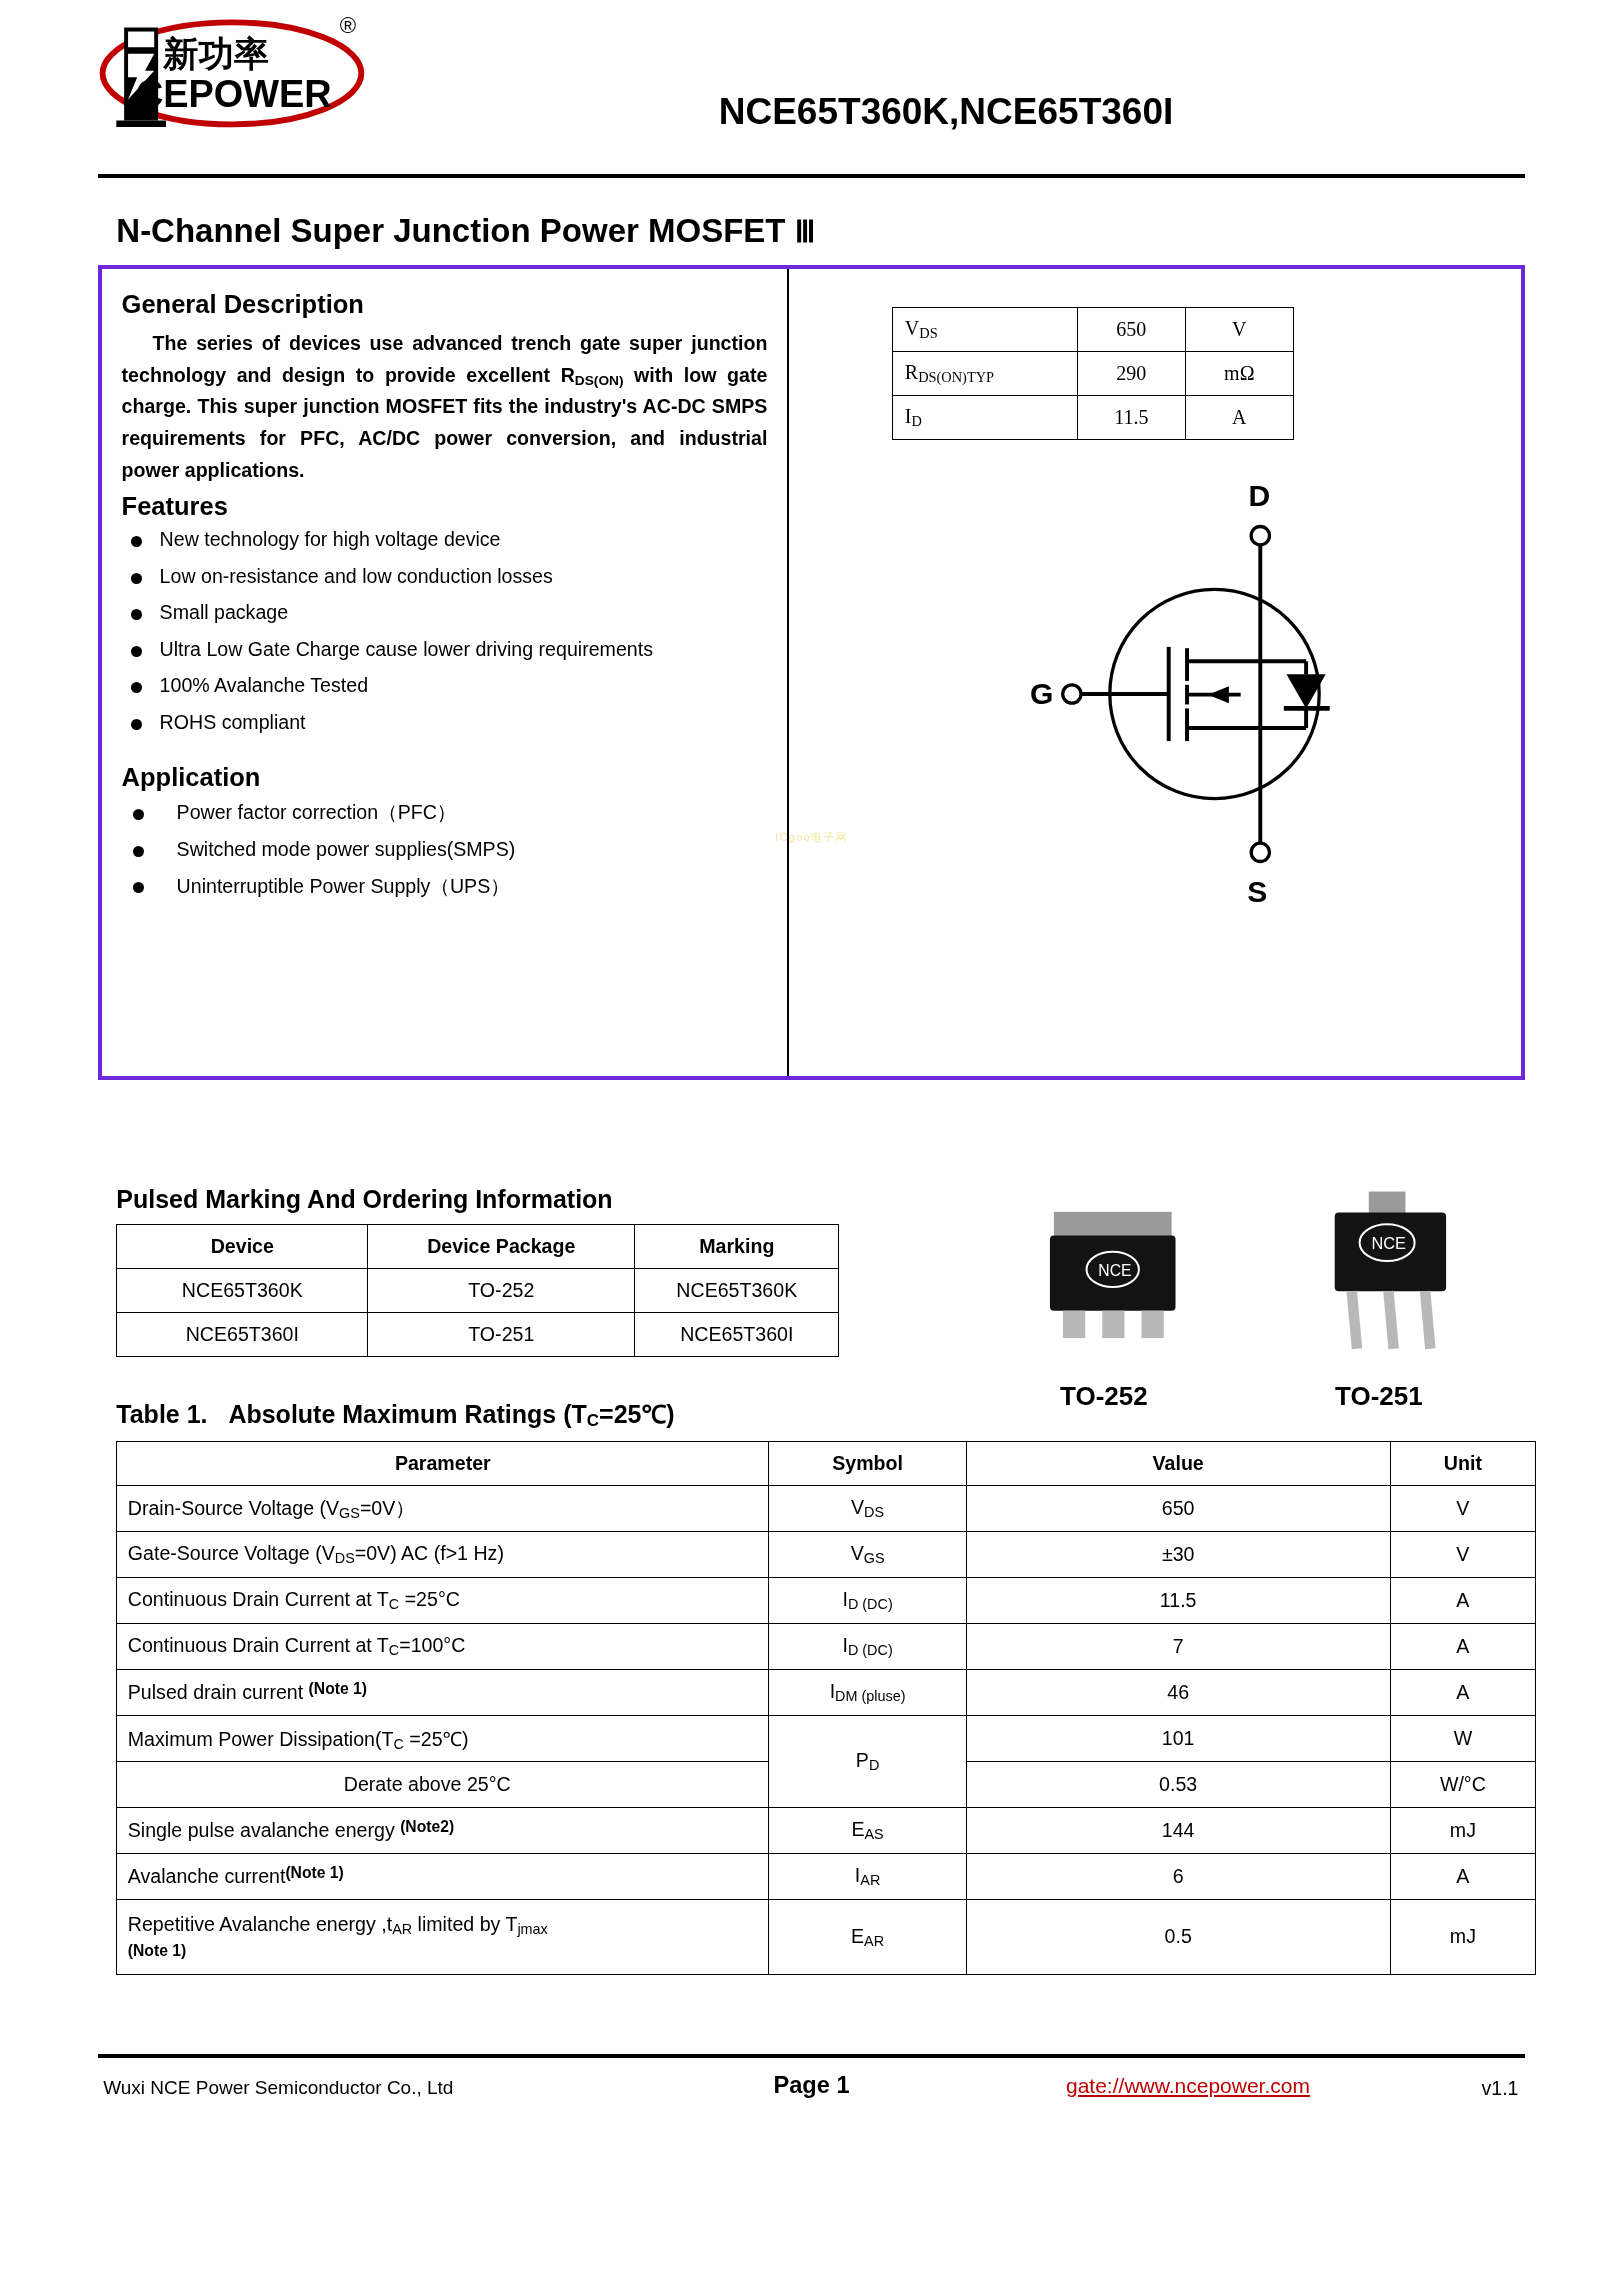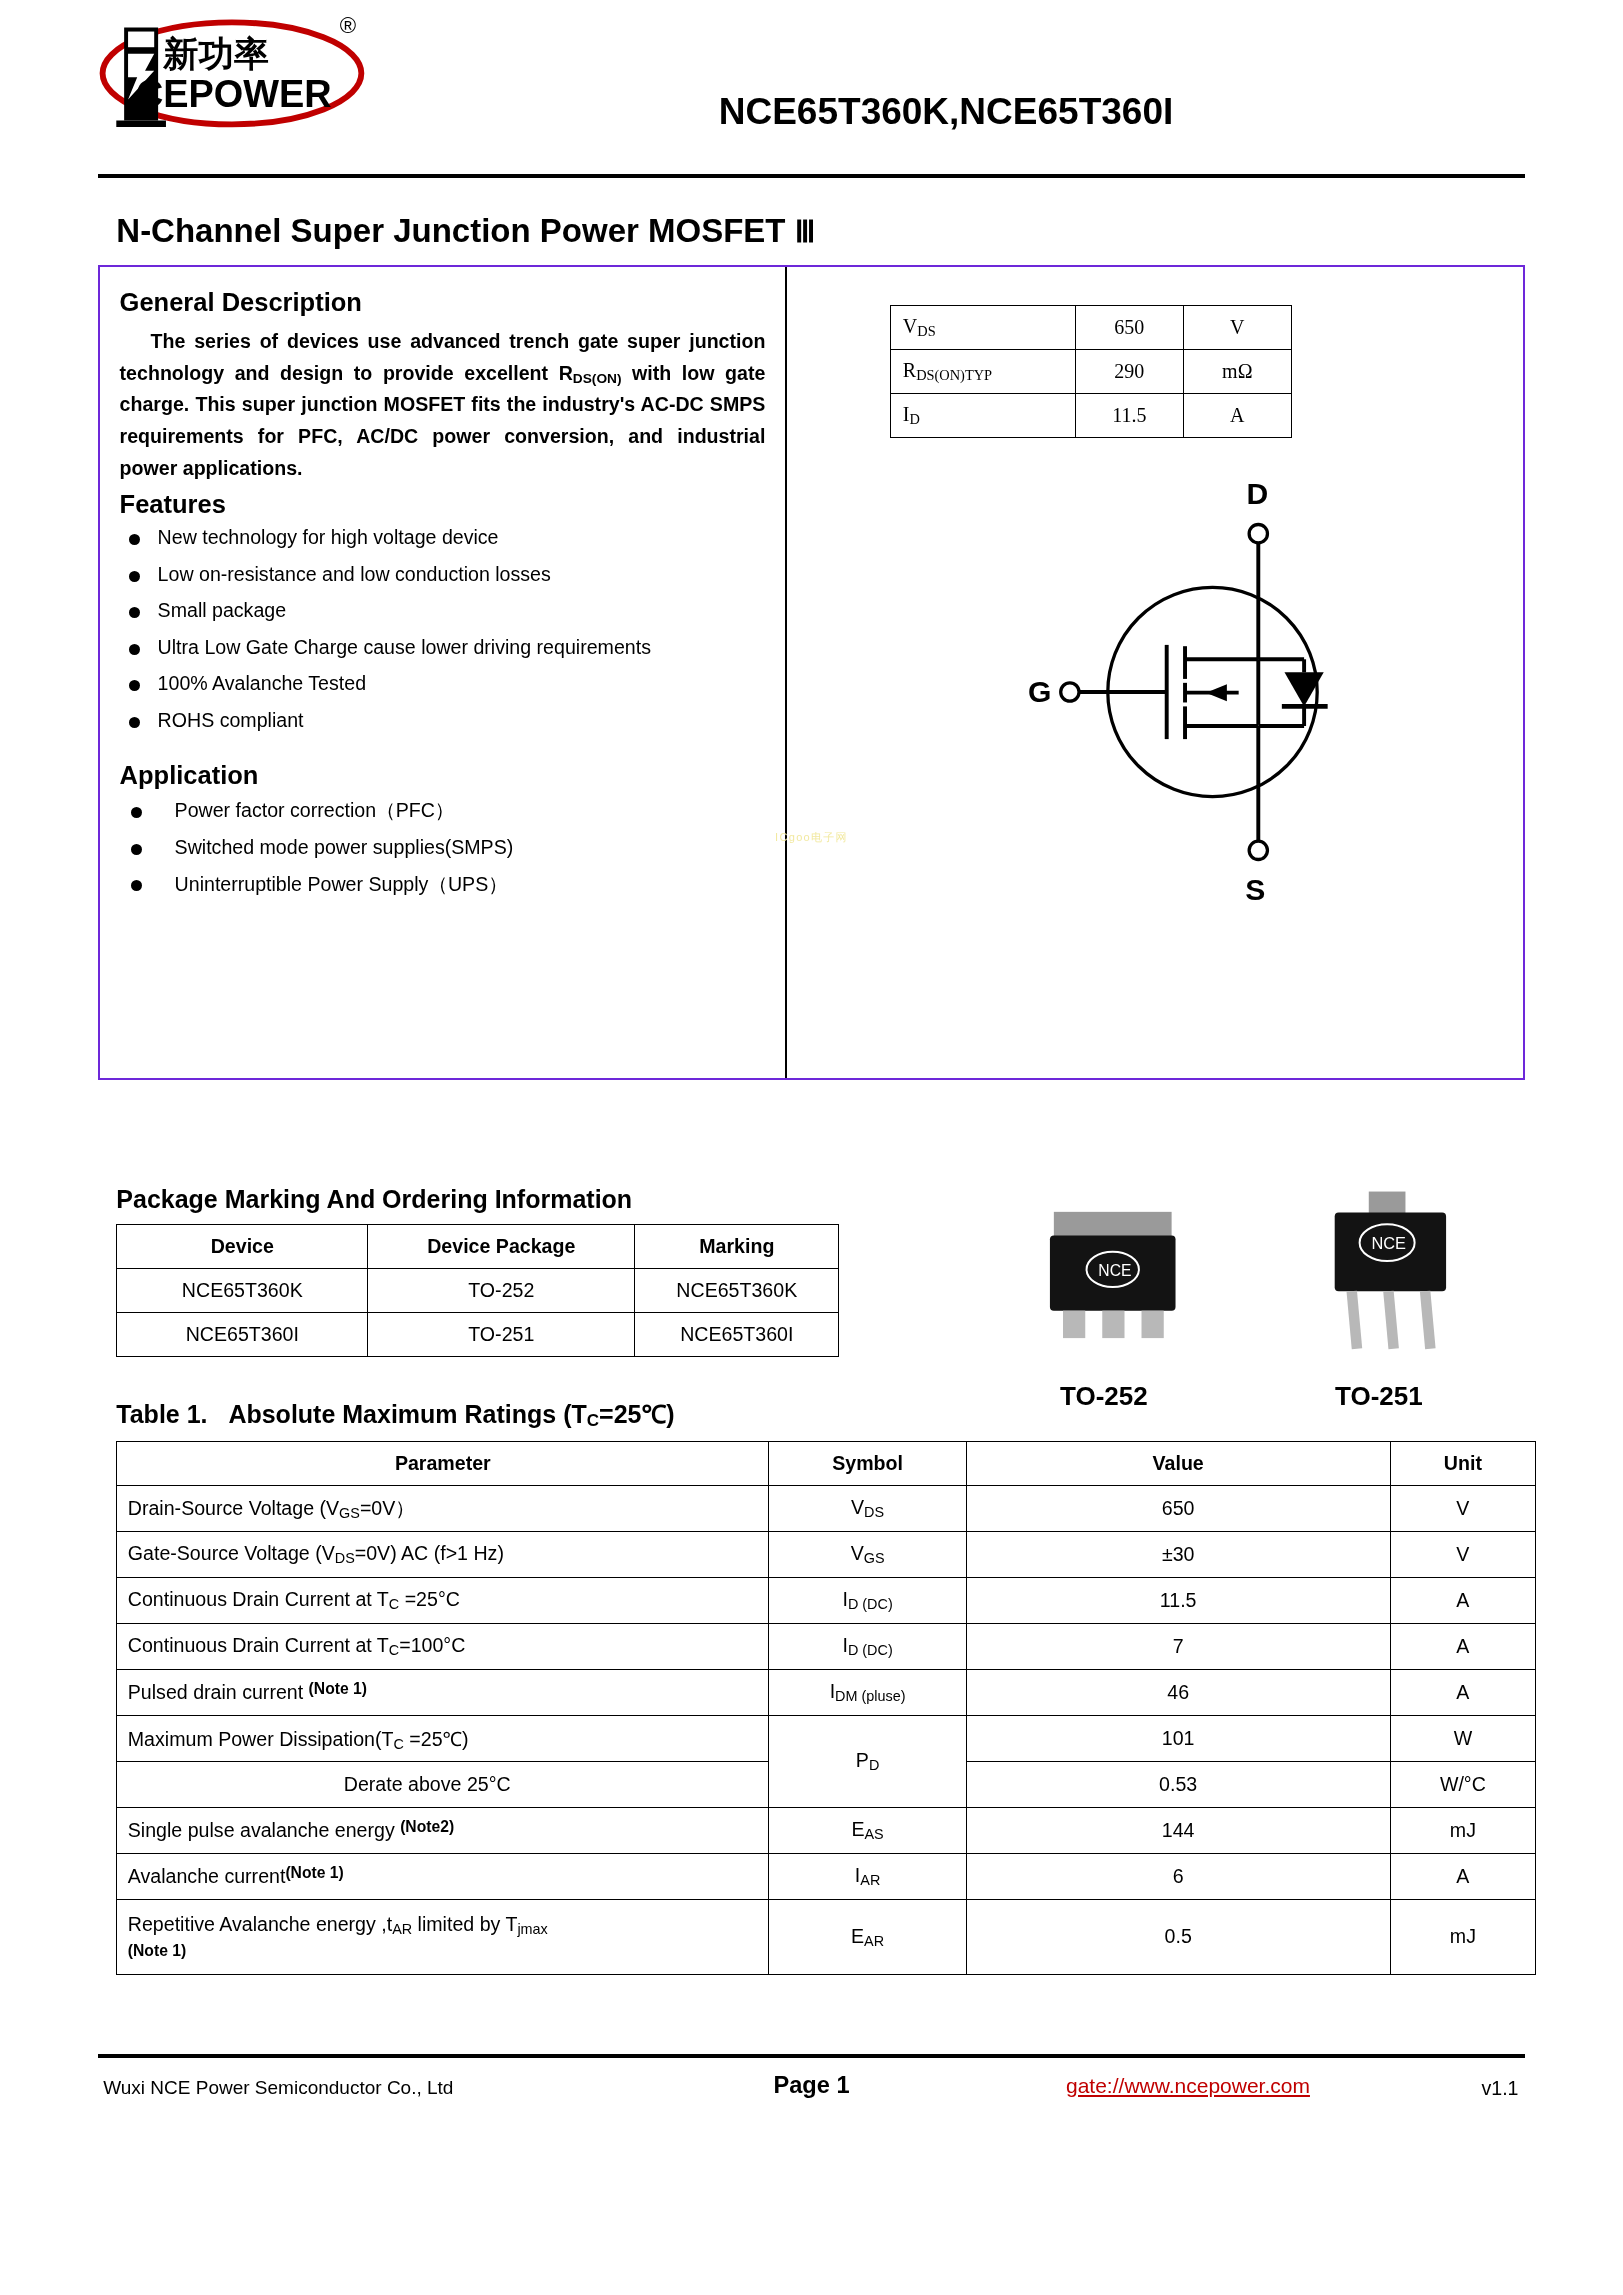--- a/index.html
+++ b/index.html
@@ -23,21 +23,21 @@
   .rule{height:4.6px;background:#000;margin-top:3.9px;}
 
   
   h1.doc-title{
     font-size:33px;font-weight:bold;margin:34px 0 14.4px 18.3px;
   }
   h1.doc-title .rom{font-family:"Liberation Serif",serif;font-size:30px;}
 
   
   .top-box{
-    display:flex;border:2px solid #6d28d9;box-sizing:border-box;
+    display:flex;border:4px solid #6d28d9;box-sizing:border-box;
     height:815px;
   }
   .col-left{width:687px;border-right:2px solid #000;box-sizing:border-box;padding:15.7px 19.6px 0 19.6px;}
   .col-right{flex:1;position:relative;}
 
   h2.sec{font-size:25.5px;font-weight:bold;margin:5.2px 0 9.2px 0;}
   p.desc{
     font-size:19.6px;line-height:1.62;text-align:justify;margin:0 0 3.9px 0;
     text-justify:inter-word;
     font-weight:bold;
@@ -243,21 +243,21 @@
           <text x="368" y="366" font-family="Liberation Sans, sans-serif" font-size="46" font-weight="bold" fill="#000">G</text>
         </svg>
       </div>
 
     </div>
   </div>
 
   <div class="watermark">ICgoo电子网</div>
 
   <div class="pkg-sec">
-    <h2 class="pkg-h">Package Marking And Ordering Information</h2>
+    <h2 class="pkg-h">Pulsed Marking And Ordering Information</h2>
     <table class="pkg">
       <tbody>
           <tr>
         <th class="c1">Device</th>
         <th class="c2">Device Package</th>
         <th class="c3">Marking</th>
       </tr>
       <tr>
         <td>NCE65T360K</td>
         <td>TO-252</td>

